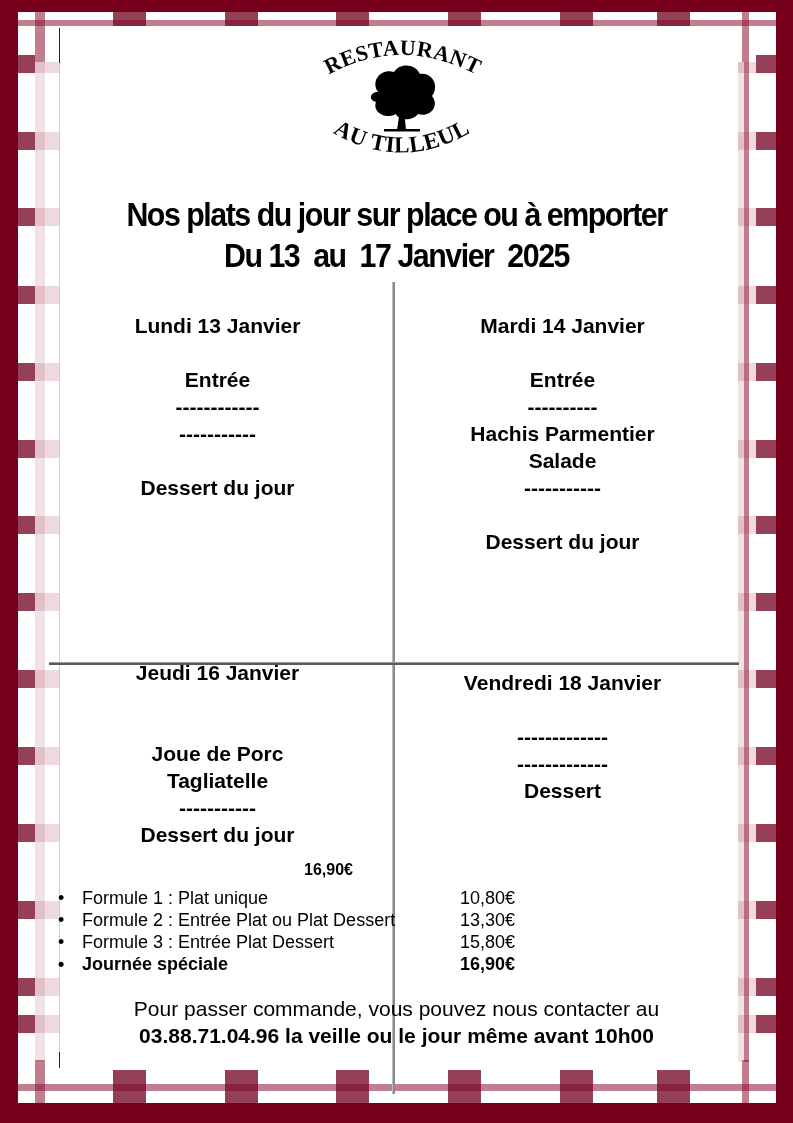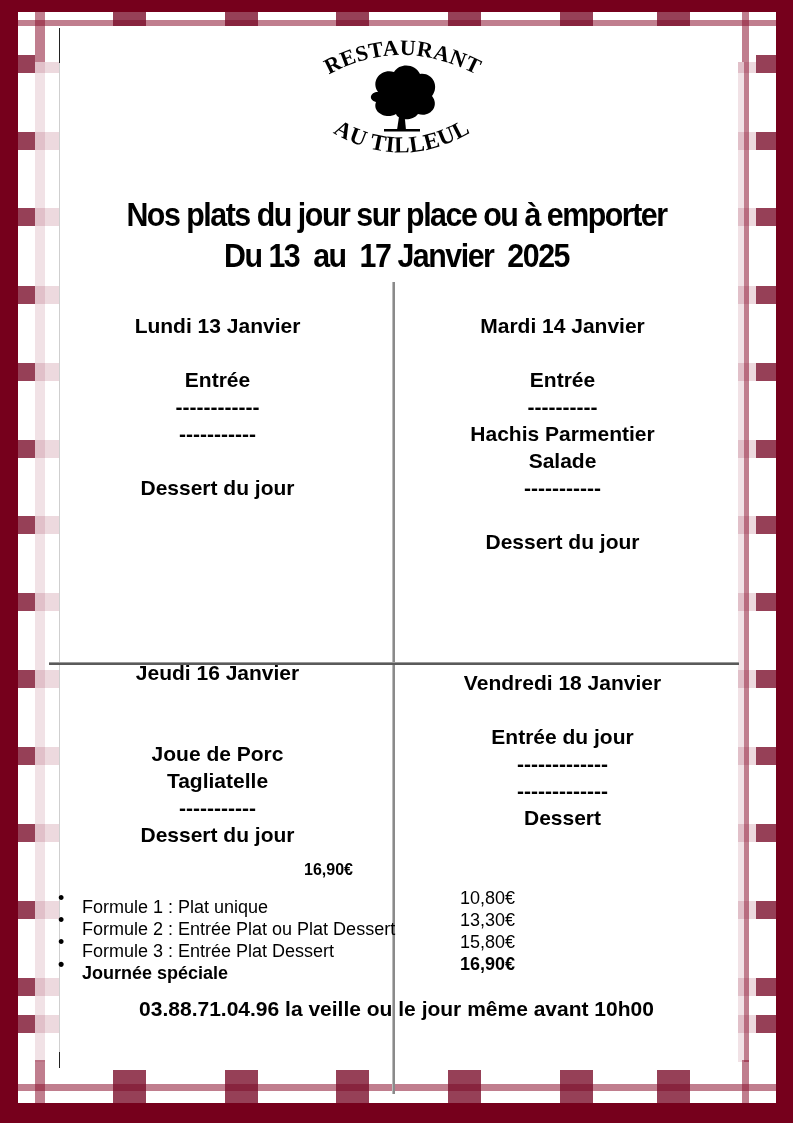--- a/index.html
+++ b/index.html
@@ -34,21 +34,21 @@
 
   .cell { position: absolute; text-align: center; font-weight: bold; font-size: 21px; line-height: 27px; }
   .cell .day { display: block; }
   .cell .ln { display: block; white-space: pre; }
 
   .price-small { position: absolute; left: 304px; top: 861px; font-weight: bold; font-size: 16px; }
 
   .formulas { position: absolute; left: 58px; top: 887px; width: 480px; font-size: 18px; line-height: 22px; }
   .formulas .row { position: relative; height: 22px; }
   .formulas .bullet { position: absolute; left: 0; top: 0; }
-  .formulas .lbl { position: absolute; left: 24px; top: 9px; white-space: nowrap; }
+  .formulas .lbl { position: absolute; left: 24px; top: 0; white-space: nowrap; }
   .formulas .pr { position: absolute; left: 402px; top: 0; }
   .formulas .bold { font-weight: bold; }
 
   .contact { position: absolute; left: 0; right: 0; top: 995px; text-align: center; font-size: 21px; line-height: 27px; }
   .contact b { font-weight: bold; }
 </style>
 </head>
 <body>
 
 <div class="frame">
@@ -202,21 +202,20 @@
   <span class="ln" style="height:27px;"></span>
   <span class="ln">Joue de Porc</span>
   <span class="ln">Tagliatelle</span>
   <span class="ln">-----------</span>
   <span class="ln">Dessert du jour</span>
 </div>
 
 <div class="cell" style="left:405px;width:315px;top:669px;">
   <span class="day">Vendredi 18 Janvier</span>
   <span class="ln" style="height:27px;"></span>
-  <span class="ln">Entrée du jour</span>
   <span class="ln">-------------</span>
   <span class="ln">-------------</span>
   <span class="ln">Dessert</span>
 </div>
 
 <div class="price-small">16,90€</div>
 
 <div class="formulas">
   <div class="row">
     <span class="bullet">•</span>
@@ -234,14 +233,15 @@
     <span class="pr">15,80€</span>
   </div>
   <div class="row bold">
     <span class="bullet">•</span>
     <span class="lbl">Journée spéciale</span>
     <span class="pr">16,90€</span>
   </div>
 </div>
 
 <div class="contact">
+  <div>Pour passer commande, vous pouvez nous contacter au</div>
   <div><b>03.88.71.04.96</b><span style="white-space:pre;font-weight:bold;"> la veille ou le jour même avant </span><b>10h00</b></div>
 </div>
 
 </body></html>

